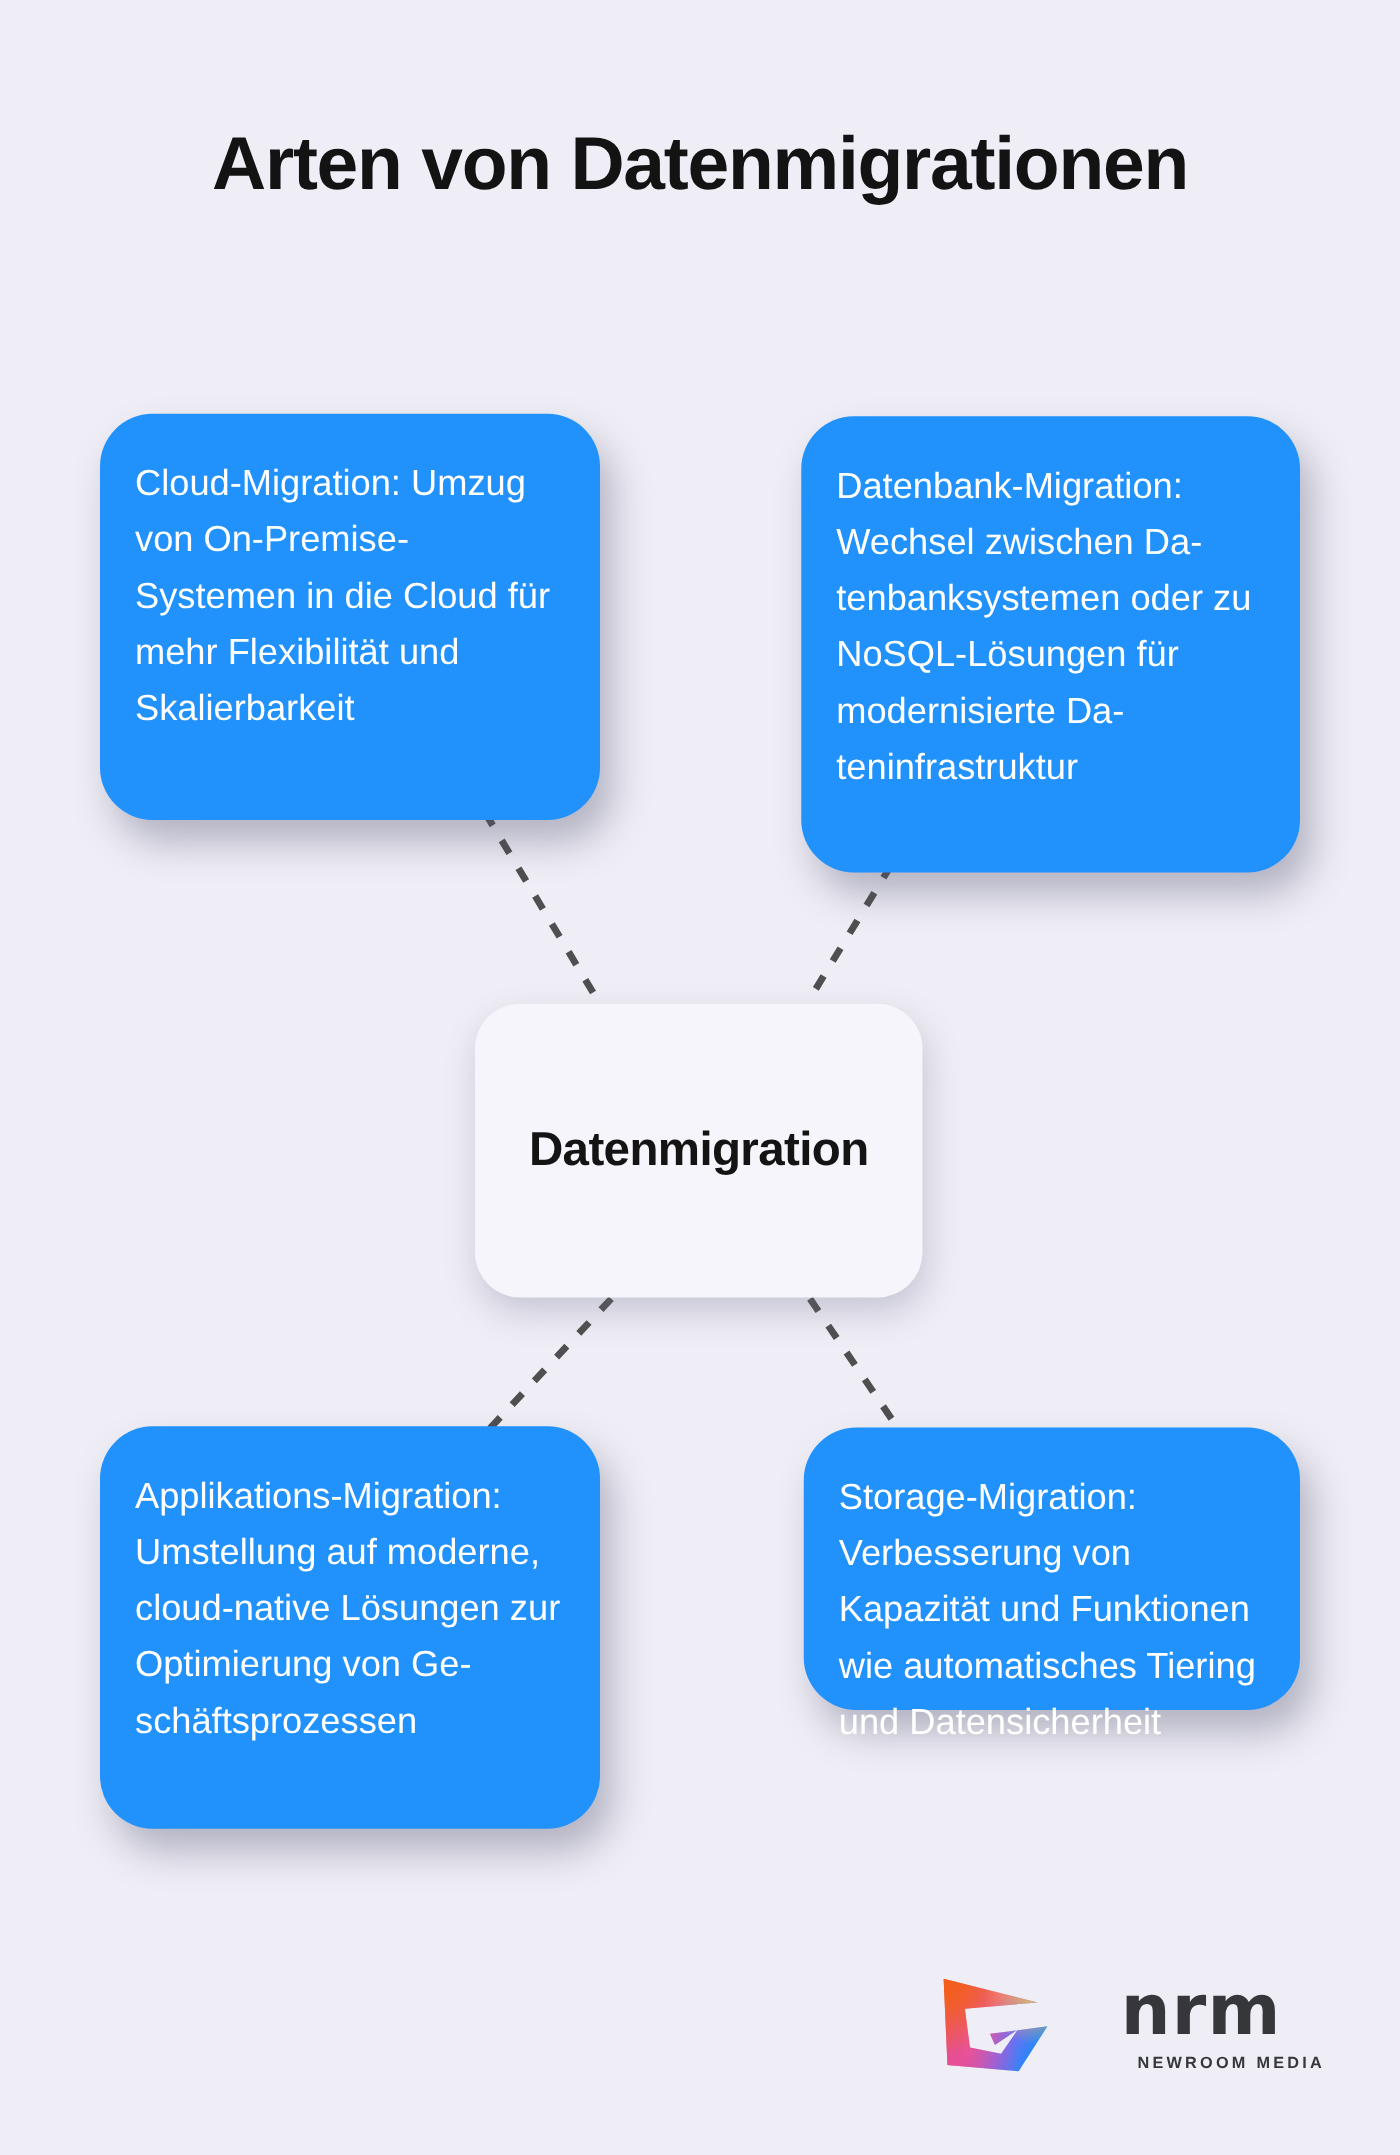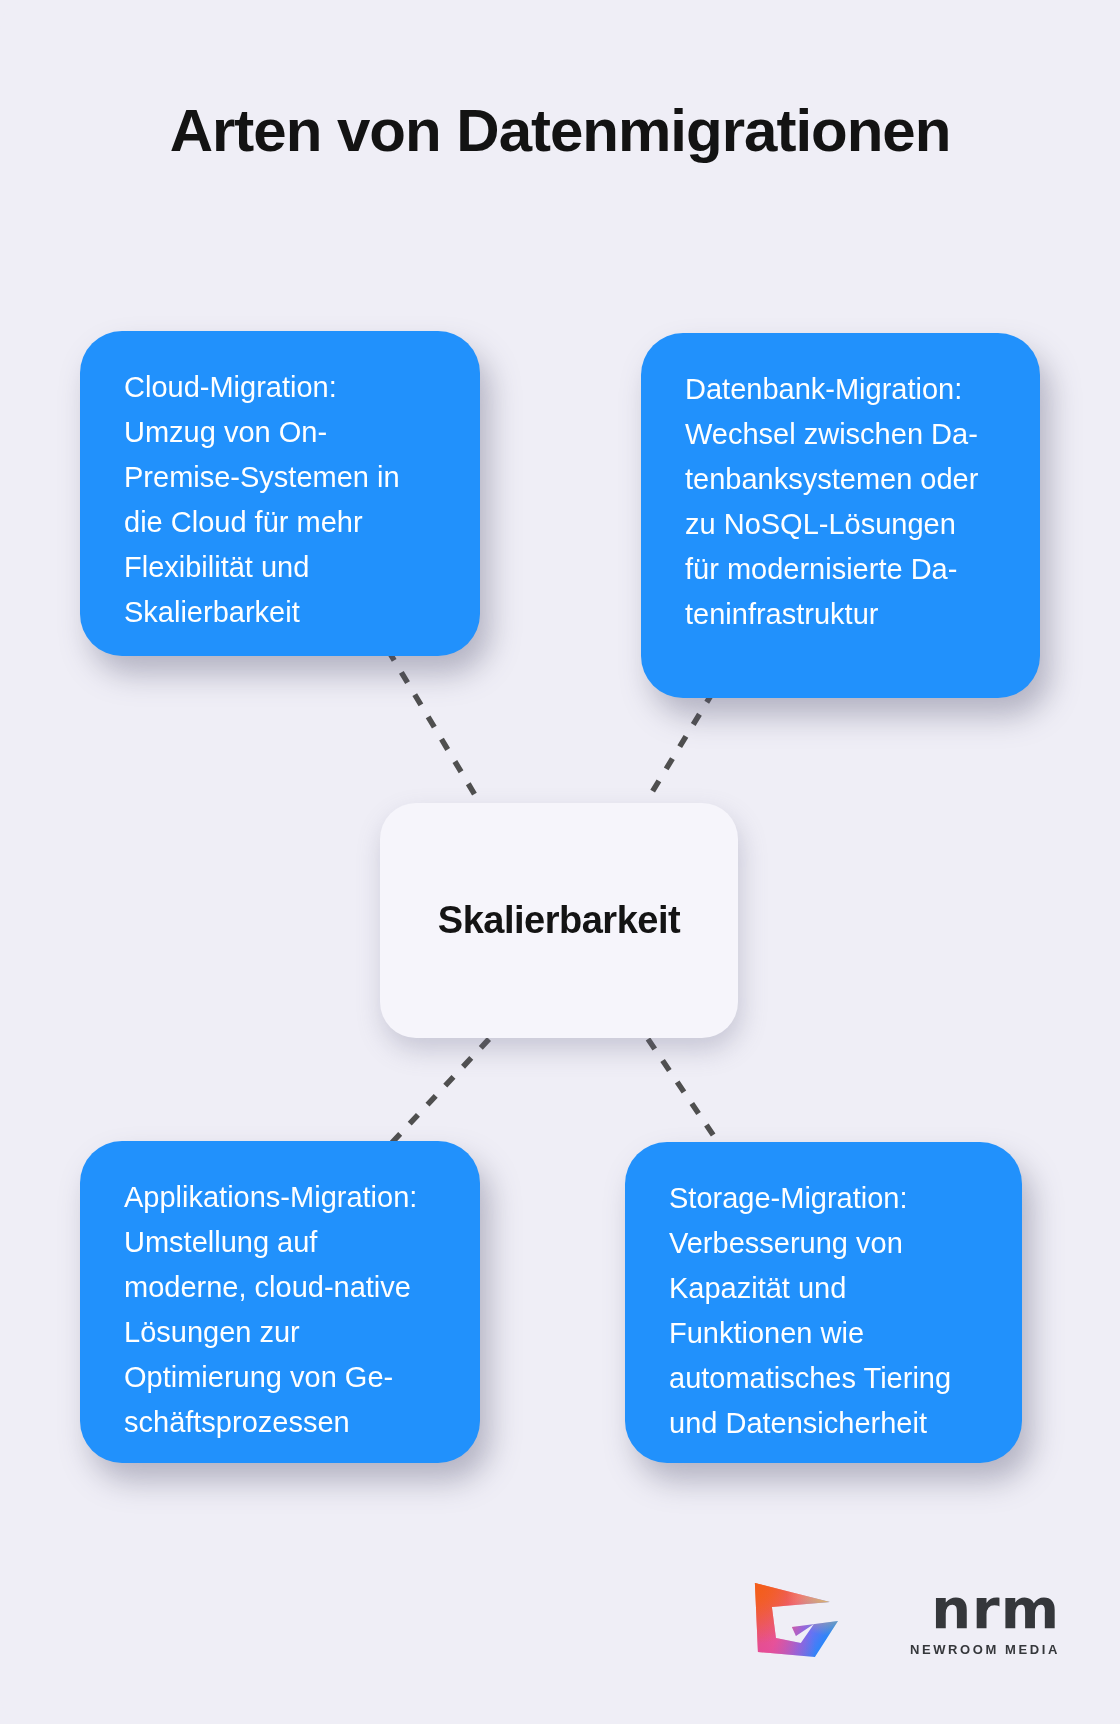--- a/index.html
+++ b/index.html
@@ -42,28 +42,28 @@
     z-index:1;
   }
   .node{
     position:absolute;
     z-index:2;
     background:var(--node-blue);
     border-radius:42px;
     color:var(--text-on-blue);
     font-size:29px;
     line-height:45px;
-    padding:34px 44px;
+    padding:34px 28px;
     box-shadow:10px 18px 30px rgba(84,84,112,.38);
     overflow-wrap:break-word;
   }
   .node-cloud        {left:80px;  top:331px;  width:400px; height:325px;}
   .node-datenbank    {left:641px; top:333px;  width:399px; height:365px;}
   .node-applikations {left:80px;  top:1141px; width:400px; height:322px;}
-  .node-storage      {left:625px; top:1142px; width:397px; height:321px;}
+  .node-storage      {left:643px; top:1142px; width:397px; height:226px;}
   .center-node{
     position:absolute;
     z-index:2;
     left:380px; top:803px;
     width:358px; height:235px;
     background:var(--center-bg);
     border-radius:36px;
     box-shadow:3px 12px 26px rgba(108,108,140,.30);
     display:flex;
     align-items:center;
@@ -90,21 +90,21 @@
     background:
       radial-gradient(circle at 86% 16%, rgba(252,196,70,.95) 0%, rgba(252,196,70,0) 42%),
       radial-gradient(circle at 6% 6%,  rgba(243,94,28,.95)  0%, rgba(243,94,28,0) 52%),
       radial-gradient(circle at 6% 94%, rgba(228,74,153,.92) 0%, rgba(228,74,153,0) 52%),
       linear-gradient(118deg, #f35e1c 6%, #e95c9b 42%, #7a6cf0 62%, #1f8afb 82%);
     clip-path:polygon(
       3.3% 3.8%, 86.7% 27.5%, 22.2% 33.8%, 26.7% 72.5%, 54.4% 78.8%,
       68.9% 55%, 48.9% 70%, 44.4% 58.8%, 95.6% 51.3%, 70% 96.3%, 6.7% 90%
     );
   }
-  .logo-text{display:flex;flex-direction:column;align-items:flex-end;}
+  .logo-text{display:flex;flex-direction:column;align-items:center;}
   .logo-wordmark{
     font-family:"DejaVu Sans", sans-serif;
     font-size:56px;
     line-height:0.92;
     font-weight:700;
     color:var(--logo-text);
     letter-spacing:1px;
   }
   .logo-subtitle{
     margin-top:7px;
@@ -132,21 +132,21 @@
 
   <div class="node node-cloud">
     <span>Cloud-Migration: Umzug von On-Premise-Systemen in die Cloud für mehr Flexibilität und Skalierbarkeit</span>
   </div>
 
   <div class="node node-datenbank">
     <span>Datenbank-Migration: Wechsel zwischen Da­tenbanksystemen oder zu NoSQL-Lösungen für modernisierte Da­teninfrastruktur</span>
   </div>
 
   <div class="center-node">
-    <span class="center-label">Skalierbarkeit</span>
+    <span class="center-label">Datenmigration</span>
   </div>
 
   <div class="node node-applikations">
     <span>Applikations-Migration: Umstellung auf moderne, cloud-native Lösungen zur Optimierung von Ge­schäftsprozessen</span>
   </div>
 
   <div class="node node-storage">
     <span>Storage-Migration: Verbesserung von Kapazität und Funktionen wie automatisches Tiering und Datensicherheit</span>
   </div>
 

